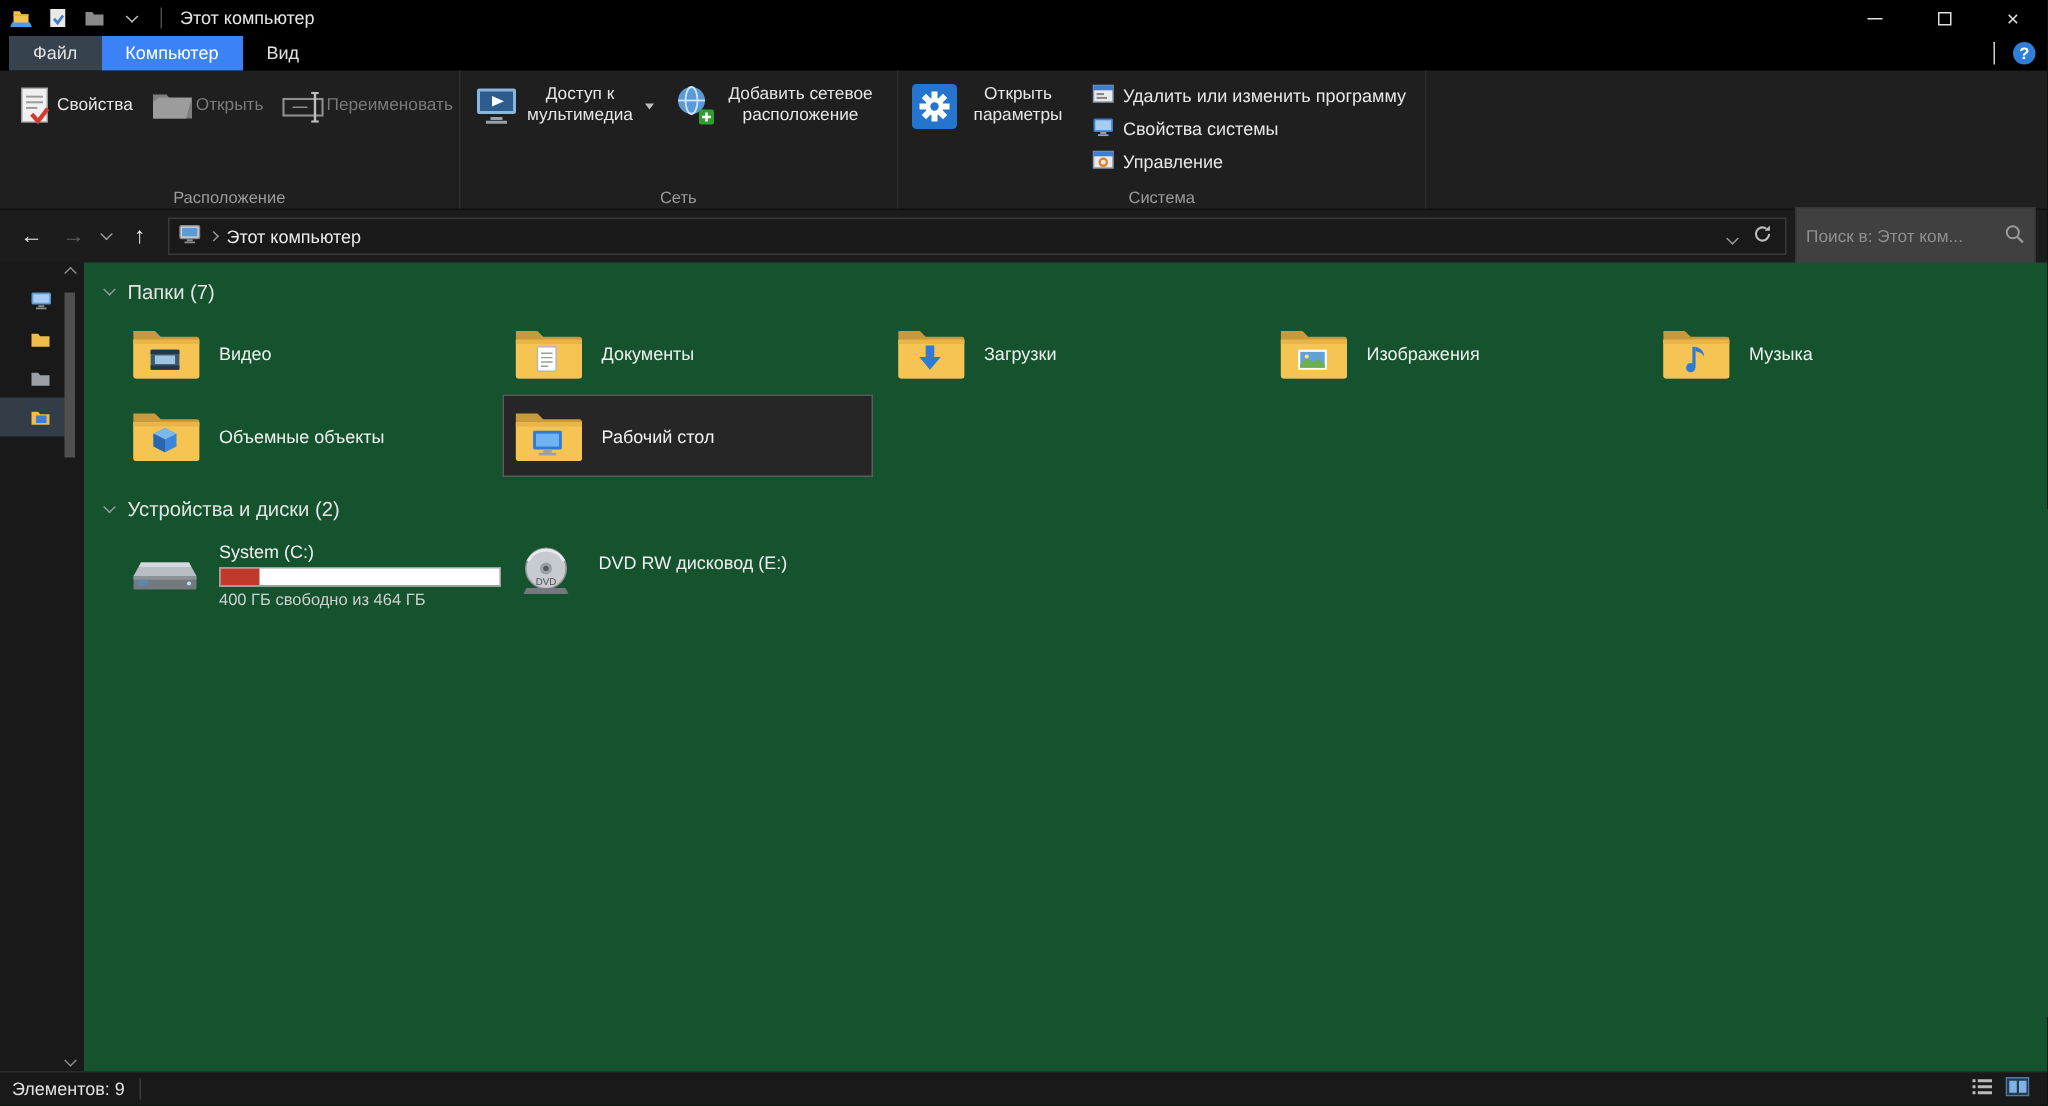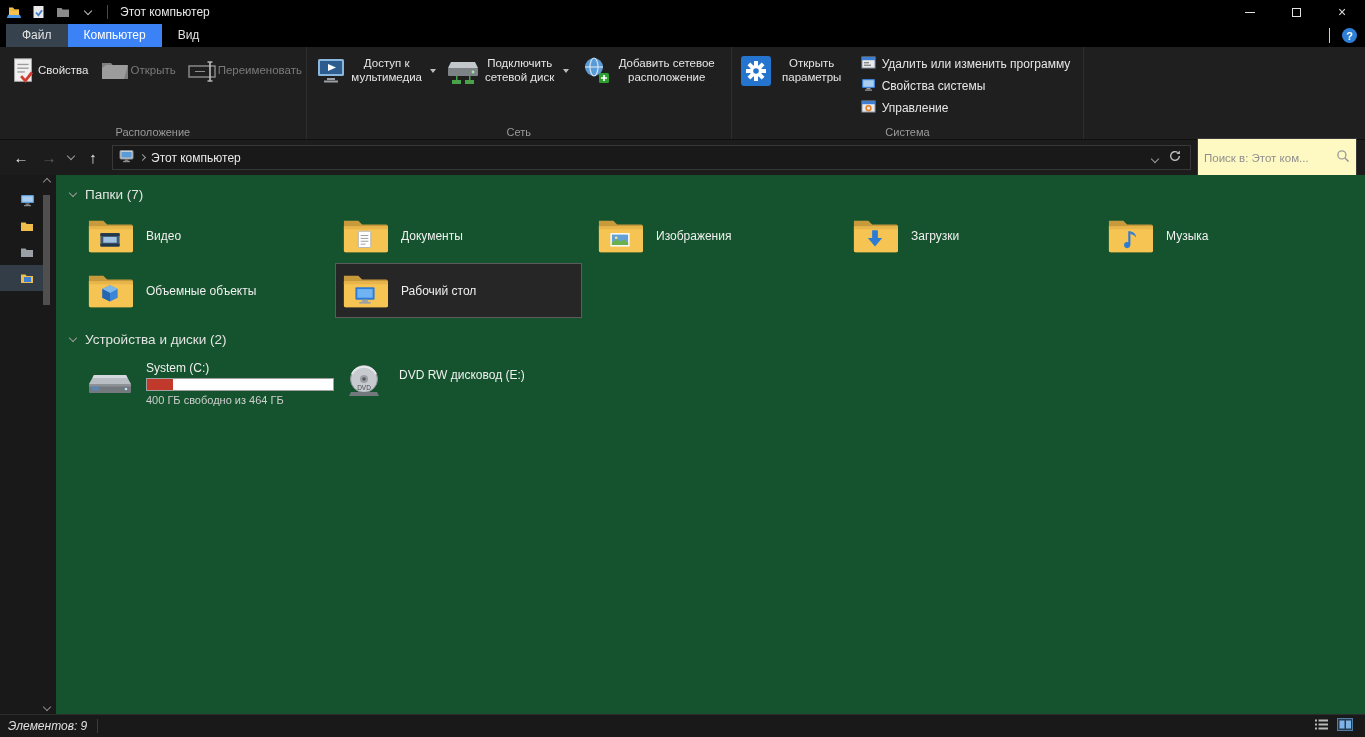--- a/index.html
+++ b/index.html
@@ -42,21 +42,21 @@
   .sbtn { display:flex; align-items:center; gap:6px; height:22px; padding:0 10px 0 4px; color:#e6e6e6; font-size:12px; white-space:nowrap; }
   
   .navbar { height:35px; background:#1c1c1c; display:flex; align-items:center; padding:0 8px; gap:2px; flex:0 0 auto; }
   .nav-ic { width:26px; height:26px; display:flex; align-items:center; justify-content:center; font-size:15px; color:#e8e8e8; }
   .nav-ic.disabled { color:#5f5f5f; }
   .nav-ic.small { width:14px; font-size:10px; }
   .down-chev { width:6px; height:6px; border-right:1.4px solid #9a9a9a; border-bottom:1.4px solid #9a9a9a; transform:rotate(45deg); margin-top:-3px; display:inline-block; }
   .addressbar { flex:1; height:25px; background:#191919; border:1px solid #383838; display:flex; align-items:center; padding:0 6px; gap:6px; margin:0 4px; }
   .crumb-chev { width:5px; height:5px; border-right:1.3px solid #9a9a9a; border-top:1.3px solid #9a9a9a; transform:rotate(45deg); display:inline-block; }
   .addr-right { margin-left:auto; display:flex; align-items:center; gap:10px; padding-right:2px; }
-  .searchbox { width:160px; height:39px; background:#fef9c3; border:1px solid #383838; display:flex; align-items:center; padding:0 6px; gap:4px; }
+  .searchbox { width:160px; height:39px; background:#404040; border:1px solid #383838; display:flex; align-items:center; padding:0 6px; gap:4px; }
   .searchbox input { flex:1; background:transparent; border:none; outline:none; color:#8f8f8f; font-family:"Liberation Sans",sans-serif; font-size:11.5px; min-width:0; }
   .searchbox input::placeholder { color:#8f8f8f; opacity:1; }
   
   .main { flex:1; display:flex; min-height:0; }
   .sidebar { width:56px; background:#191919; position:relative; flex:0 0 auto; }
   .side-item { height:26px; display:flex; align-items:center; padding-left:20px; width:46px; }
   .side-item.selected { background:#333d47; }
   .side-list { position:absolute; top:12px; left:0; }
   .side-scrollbar { position:absolute; right:5px; top:16px; bottom:16px; width:9px; }
   .side-thumb { position:absolute; top:4px; left:1px; width:7px; height:110px; background:#4f4f4f; }
@@ -73,21 +73,21 @@
   .drives-grid { display:grid; grid-template-columns:repeat(5, 255px); margin-top:2px; }
   .drive-tile { height:60px; }
   .drive-tile.dvd { align-items:flex-start; padding-top:8px; }
   .drive-tile.dvd .tile-label { margin-top:6px; }
   .drive-info { display:flex; flex-direction:column; }
   .drive-label { font-size:12px; color:#f0f0f0; white-space:nowrap; }
   .capbar { width:188px; height:13px; background:#ffffff; border:1px solid #9f9f9f; margin:3px 0 3px; }
   .capfill { height:100%; }
   .drive-caption { font-size:11px; color:#cfcfcf; white-space:nowrap; }
   
-  .statusbar { height:23px; background:#191919; border-top:1px solid #2c2c2c; display:flex; align-items:center; padding:0 8px; gap:10px; font-size:12px; color:#e0e0e0; flex:0 0 auto;font-style:italic; }
+  .statusbar { height:23px; background:#191919; border-top:1px solid #2c2c2c; display:flex; align-items:center; padding:0 8px; gap:10px; font-size:12px; color:#e0e0e0; flex:0 0 auto; }
   .st-sep { width:1px; height:14px; background:#3a3a3a; }
   .st-right { margin-left:auto; display:flex; align-items:center; gap:8px; padding-right:4px; }
 </style>
 <title>Этот компьютер</title></head>
 <body>
 
 <div class="win">
 
   <div class="titlebar">
     <span class="logo">
@@ -180,35 +180,20 @@
               <rect x="3" y="3" width="26" height="17" rx="1.5" fill="#88b6dd"></rect>
               <rect x="5" y="5" width="22" height="13" fill="#2d5d8e"></rect>
               <path d="M13 8 l8 3.5 -8 3.5 z" fill="#fff"></path>
               <rect x="12" y="22" width="8" height="2" fill="#9aa0a6"></rect>
               <rect x="9" y="24.5" width="14" height="2" fill="#9aa0a6"></rect>
             </svg>
         </span>
         <span class="rlab">Доступ к мультимедиа</span>
           <span class="tri-down"></span>
       </div>
-      <div class="rbtn">
-        <span class="ric">
-          <svg width="34" height="30" viewBox="0 0 34 30">
-              <path d="M5 6 h24 l3 6 H2 z" fill="#c2c7cc"></path>
-              <rect x="2" y="12" width="30" height="8" rx="1" fill="#7d8287"></rect>
-              <circle cx="27" cy="16" r="1.4" fill="#9be89b"></circle>
-              <rect x="6" y="24" width="9" height="4" fill="#4aa34a"></rect>
-              <rect x="19" y="24" width="9" height="4" fill="#4aa34a"></rect>
-              <rect x="10" y="20" width="1.5" height="4" fill="#4aa34a"></rect>
-              <rect x="23" y="20" width="1.5" height="4" fill="#4aa34a"></rect>
-            </svg>
-        </span>
-        <span class="rlab">Подключить сетевой диск</span>
-          <span class="tri-down"></span>
-      </div>
       <div class="rbtn wide">
         <span class="ric">
           <svg width="32" height="30" viewBox="0 0 32 30">
               <circle cx="15" cy="11" r="9" fill="#5b9bd5"></circle>
               <ellipse cx="15" cy="11" rx="4" ry="9" fill="none" stroke="#cfe3f5" stroke-width="1.2"></ellipse>
               <line x1="6" y1="11" x2="24" y2="11" stroke="#cfe3f5" stroke-width="1.2"></line>
               <rect x="20" y="17" width="10" height="10" rx="1.5" fill="#2e9e2e"></rect>
               <path d="M25 19 v6 M22 22 h6" stroke="#fff" stroke-width="1.7"></path>
             </svg>
         </span>
@@ -383,38 +368,38 @@
               </svg>
             </span>
     <span class="tile-label">Документы</span>
   </div>
           <div class="tile">
     <span class="icon-slot">
               <svg width="46" height="38" viewBox="0 0 48 38">
                 <path d="M2 3 h15 l4 4 h25 a2 2 0 0 1 2 2 v25 a2 2 0 0 1 -2 2 H4 a2 2 0 0 1 -2 -2 z" fill="#c99a3c"></path>
                 <path d="M2 9 h46 v25 a2 2 0 0 1 -2 2 H4 a2 2 0 0 1 -2 -2 z" fill="#f5c453"></path>
                 <path d="M2 9 h46 v3 H2 z" fill="#e8b54a"></path>
+                <path d="M21 13 h6 v8 h4.5 l-7.5 9 -7.5 -9 h4.5 z" fill="#2e7bd6"></path>
+              </svg>
+            </span>
+    <span class="tile-label">Загрузки</span>
+  </div>
+          <div class="tile">
+    <span class="icon-slot">
+              <svg width="46" height="38" viewBox="0 0 48 38">
+                <path d="M2 3 h15 l4 4 h25 a2 2 0 0 1 2 2 v25 a2 2 0 0 1 -2 2 H4 a2 2 0 0 1 -2 -2 z" fill="#c99a3c"></path>
+                <path d="M2 9 h46 v25 a2 2 0 0 1 -2 2 H4 a2 2 0 0 1 -2 -2 z" fill="#f5c453"></path>
+                <path d="M2 9 h46 v3 H2 z" fill="#e8b54a"></path>
                 <rect x="14" y="16" width="20" height="14" fill="#fff"></rect>
                 <rect x="15.5" y="17.5" width="17" height="11" fill="#63a0d8"></rect>
                 <path d="M15.5 26 l5 -4 4 3 3.5 -2.5 4.5 3.8 v2.2 h-17 z" fill="#6ab04c"></path>
                 <circle cx="20" cy="20.8" r="1.4" fill="#f6e58d"></circle>
               </svg>
             </span>
     <span class="tile-label">Изображения</span>
-  </div>
-          <div class="tile">
-    <span class="icon-slot">
-              <svg width="46" height="38" viewBox="0 0 48 38">
-                <path d="M2 3 h15 l4 4 h25 a2 2 0 0 1 2 2 v25 a2 2 0 0 1 -2 2 H4 a2 2 0 0 1 -2 -2 z" fill="#c99a3c"></path>
-                <path d="M2 9 h46 v25 a2 2 0 0 1 -2 2 H4 a2 2 0 0 1 -2 -2 z" fill="#f5c453"></path>
-                <path d="M2 9 h46 v3 H2 z" fill="#e8b54a"></path>
-                <path d="M21 13 h6 v8 h4.5 l-7.5 9 -7.5 -9 h4.5 z" fill="#2e7bd6"></path>
-              </svg>
-            </span>
-    <span class="tile-label">Загрузки</span>
   </div>
           <div class="tile">
     <span class="icon-slot">
               <svg width="46" height="38" viewBox="0 0 48 38">
                 <path d="M2 3 h15 l4 4 h25 a2 2 0 0 1 2 2 v25 a2 2 0 0 1 -2 2 H4 a2 2 0 0 1 -2 -2 z" fill="#c99a3c"></path>
                 <path d="M2 9 h46 v25 a2 2 0 0 1 -2 2 H4 a2 2 0 0 1 -2 -2 z" fill="#f5c453"></path>
                 <path d="M2 9 h46 v3 H2 z" fill="#e8b54a"></path>
                 <circle cx="21" cy="28.5" r="3.2" fill="#2e7bd6"></circle>
                 <rect x="22.2" y="14" width="2.2" height="14.5" fill="#2e7bd6"></rect>
                 <path d="M24.4 14 q6 1.5 6 7 q-1.5 -3.5 -6 -4 z" fill="#2e7bd6"></path>

